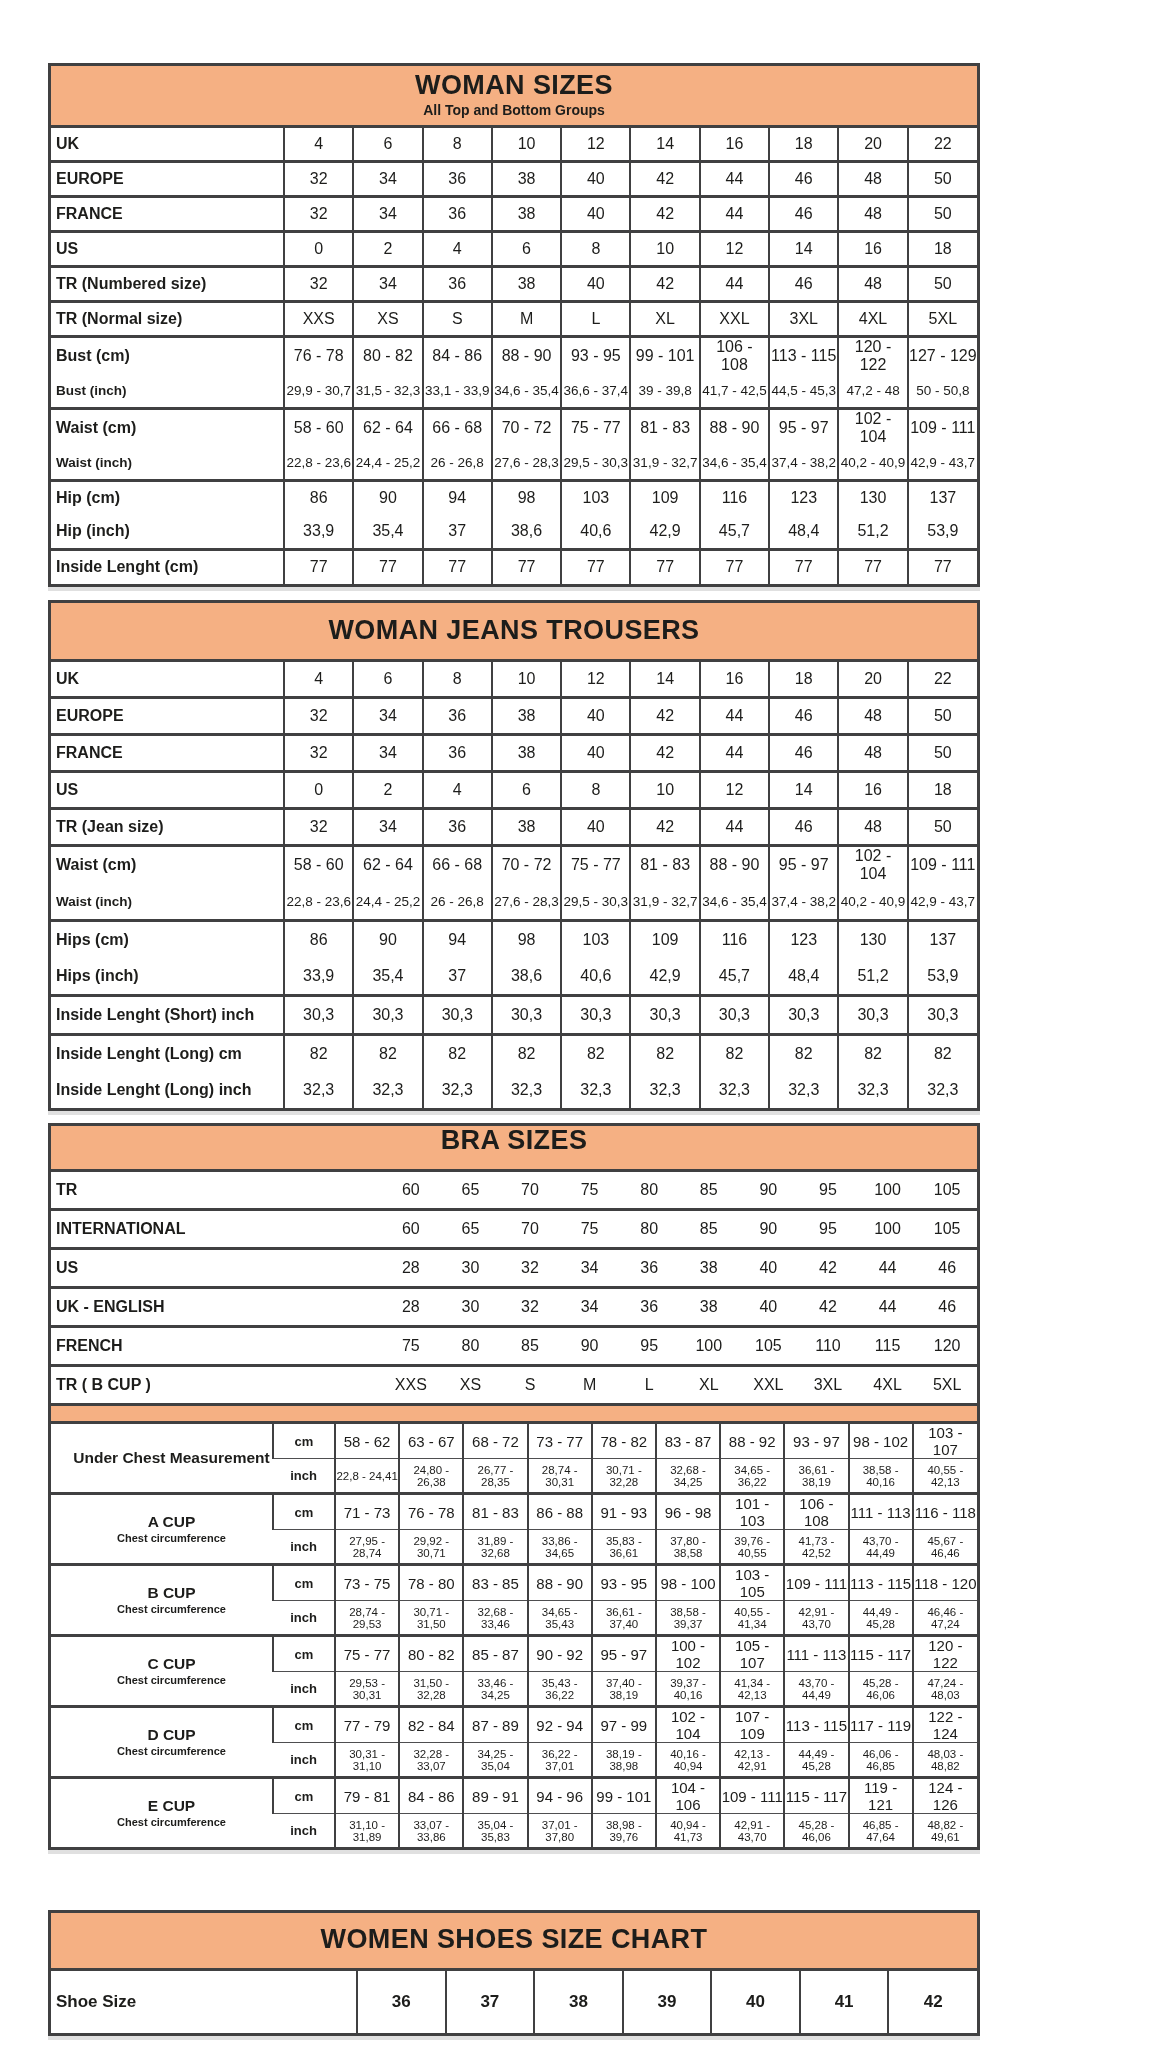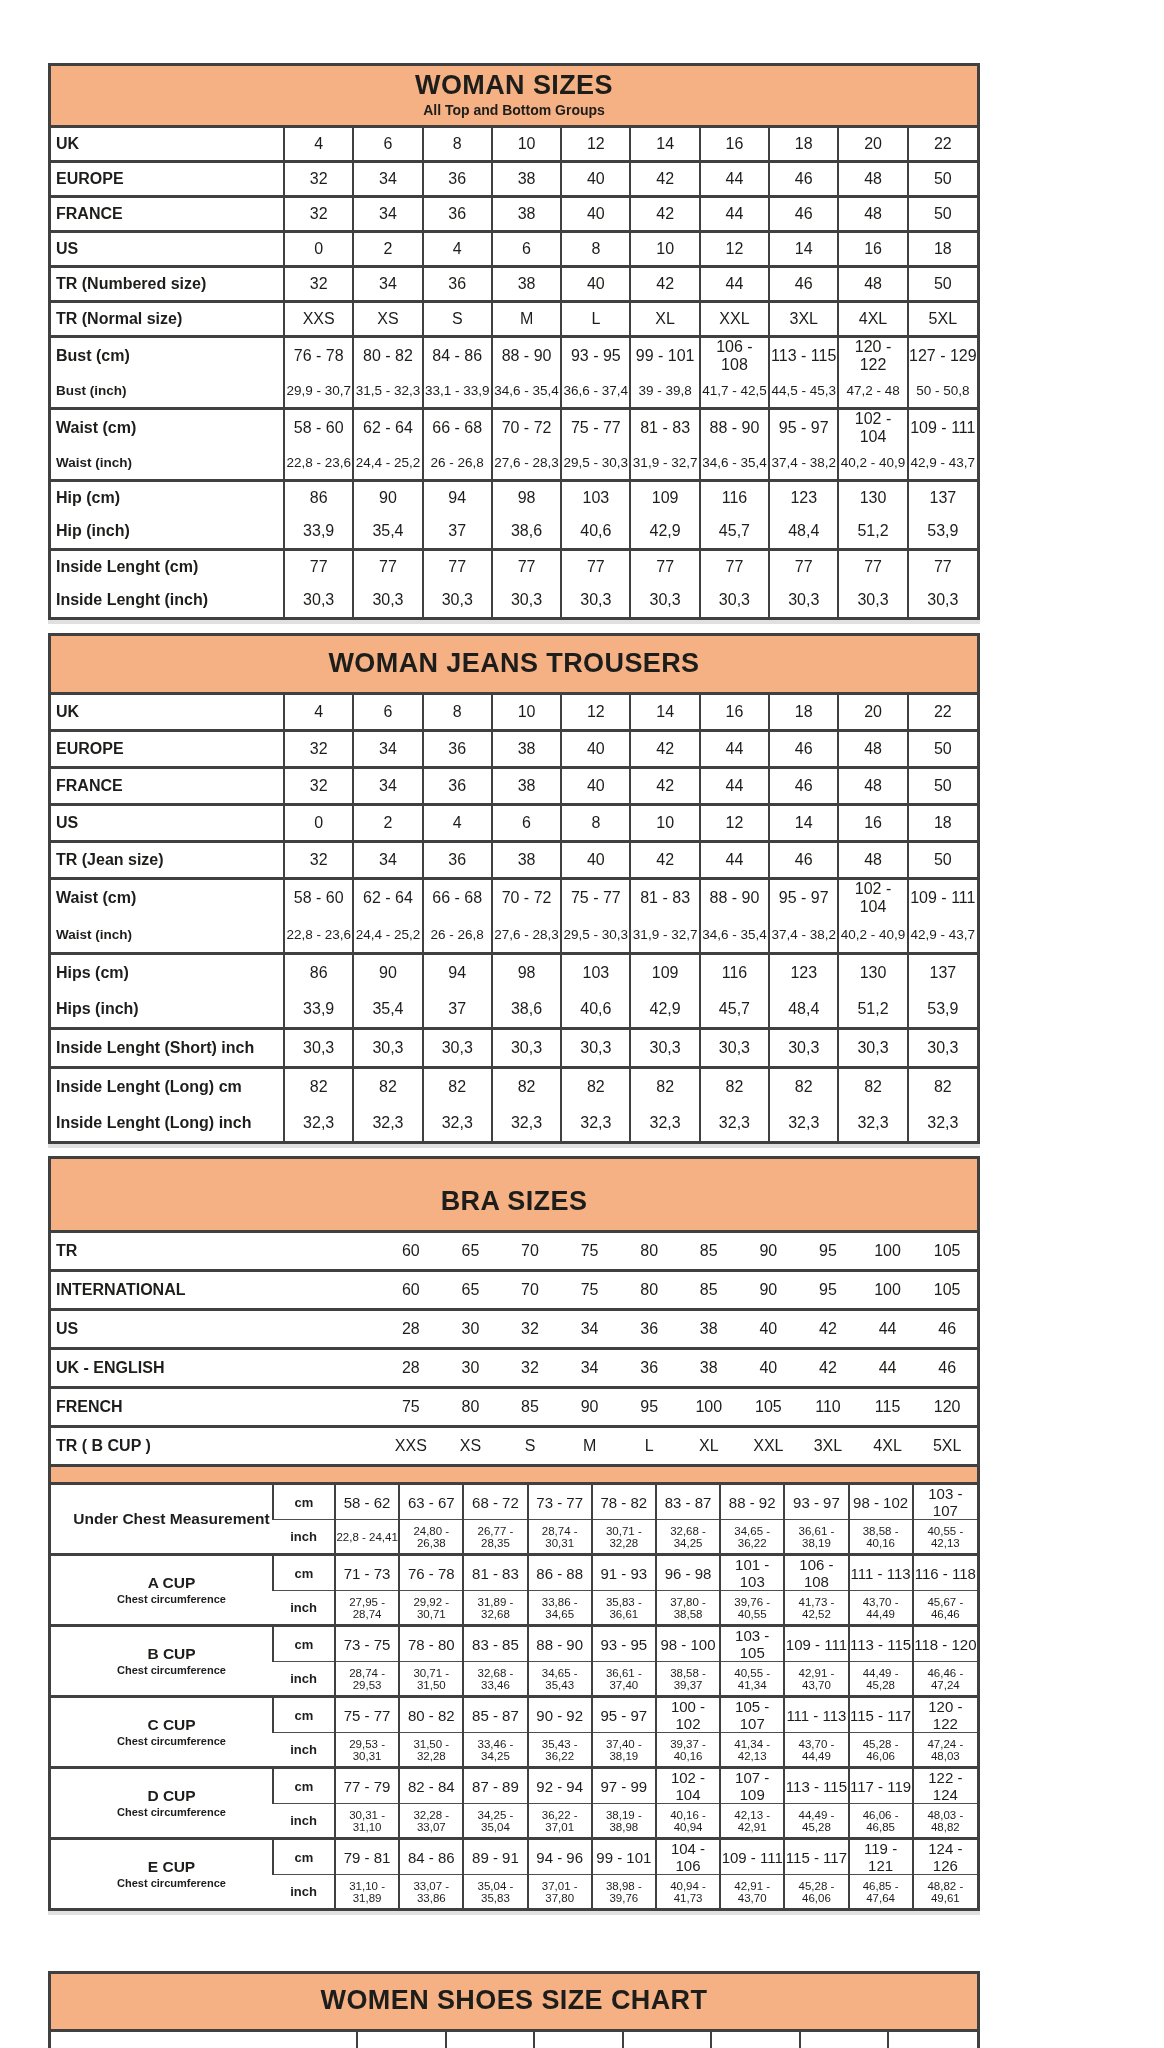--- a/index.html
+++ b/index.html
@@ -15,21 +15,21 @@
   }
   .band{
     background:#f5b083;border-bottom:3px solid #404041;text-align:center;
     padding:5px 0 7px;
   }
   .band .t1{font-size:27px;font-weight:bold;letter-spacing:.4px;line-height:1.1;}
   .band .t2{font-size:14px;font-weight:bold;margin-top:1px;}
   .t-jeans{margin-top:13px;}
   .t-jeans .band{padding:13px 0 14px;}
   .t-bra{margin-top:12px;}
-  .t-bra .band{padding:28px 0 13px;}
+  .t-bra .band{padding:0 0 13px;}
   .t-shoes{margin-top:60px;}
   .t-shoes .band{padding:12px 0 13px;}
 
   table{width:100%;border-collapse:collapse;table-layout:fixed;}
   td{border-left:2px solid #404041;text-align:center;font-size:16px;padding:0;height:32px;}
   td:first-child{border-left:none;}
   td.label{text-align:left;padding-left:5px;font-weight:bold;font-size:16px;}
   td.small{font-size:13.5px;}
   tbody{border-top:none;}
   tbody + tbody{border-top:3px solid #404041;}
@@ -250,33 +250,20 @@
             <td class="val">77</td>
             <td class="val">77</td>
             <td class="val">77</td>
             <td class="val">77</td>
             <td class="val">77</td>
             <td class="val">77</td>
             <td class="val">77</td>
             <td class="val">77</td>
             <td class="val">77</td>
             <td class="val">77</td>
-          </tr>
-          <tr>
-            <td class="label">Inside Lenght (inch)</td>
-            <td class="val">30,3</td>
-            <td class="val">30,3</td>
-            <td class="val">30,3</td>
-            <td class="val">30,3</td>
-            <td class="val">30,3</td>
-            <td class="val">30,3</td>
-            <td class="val">30,3</td>
-            <td class="val">30,3</td>
-            <td class="val">30,3</td>
-            <td class="val">30,3</td>
           </tr>
         </tbody>
       </table>
   </section>
 
   <section class="tbl t-jeans">
     <header class="band">
       <div class="t1">WOMAN JEANS TROUSERS</div>
     </header>
     <table>

